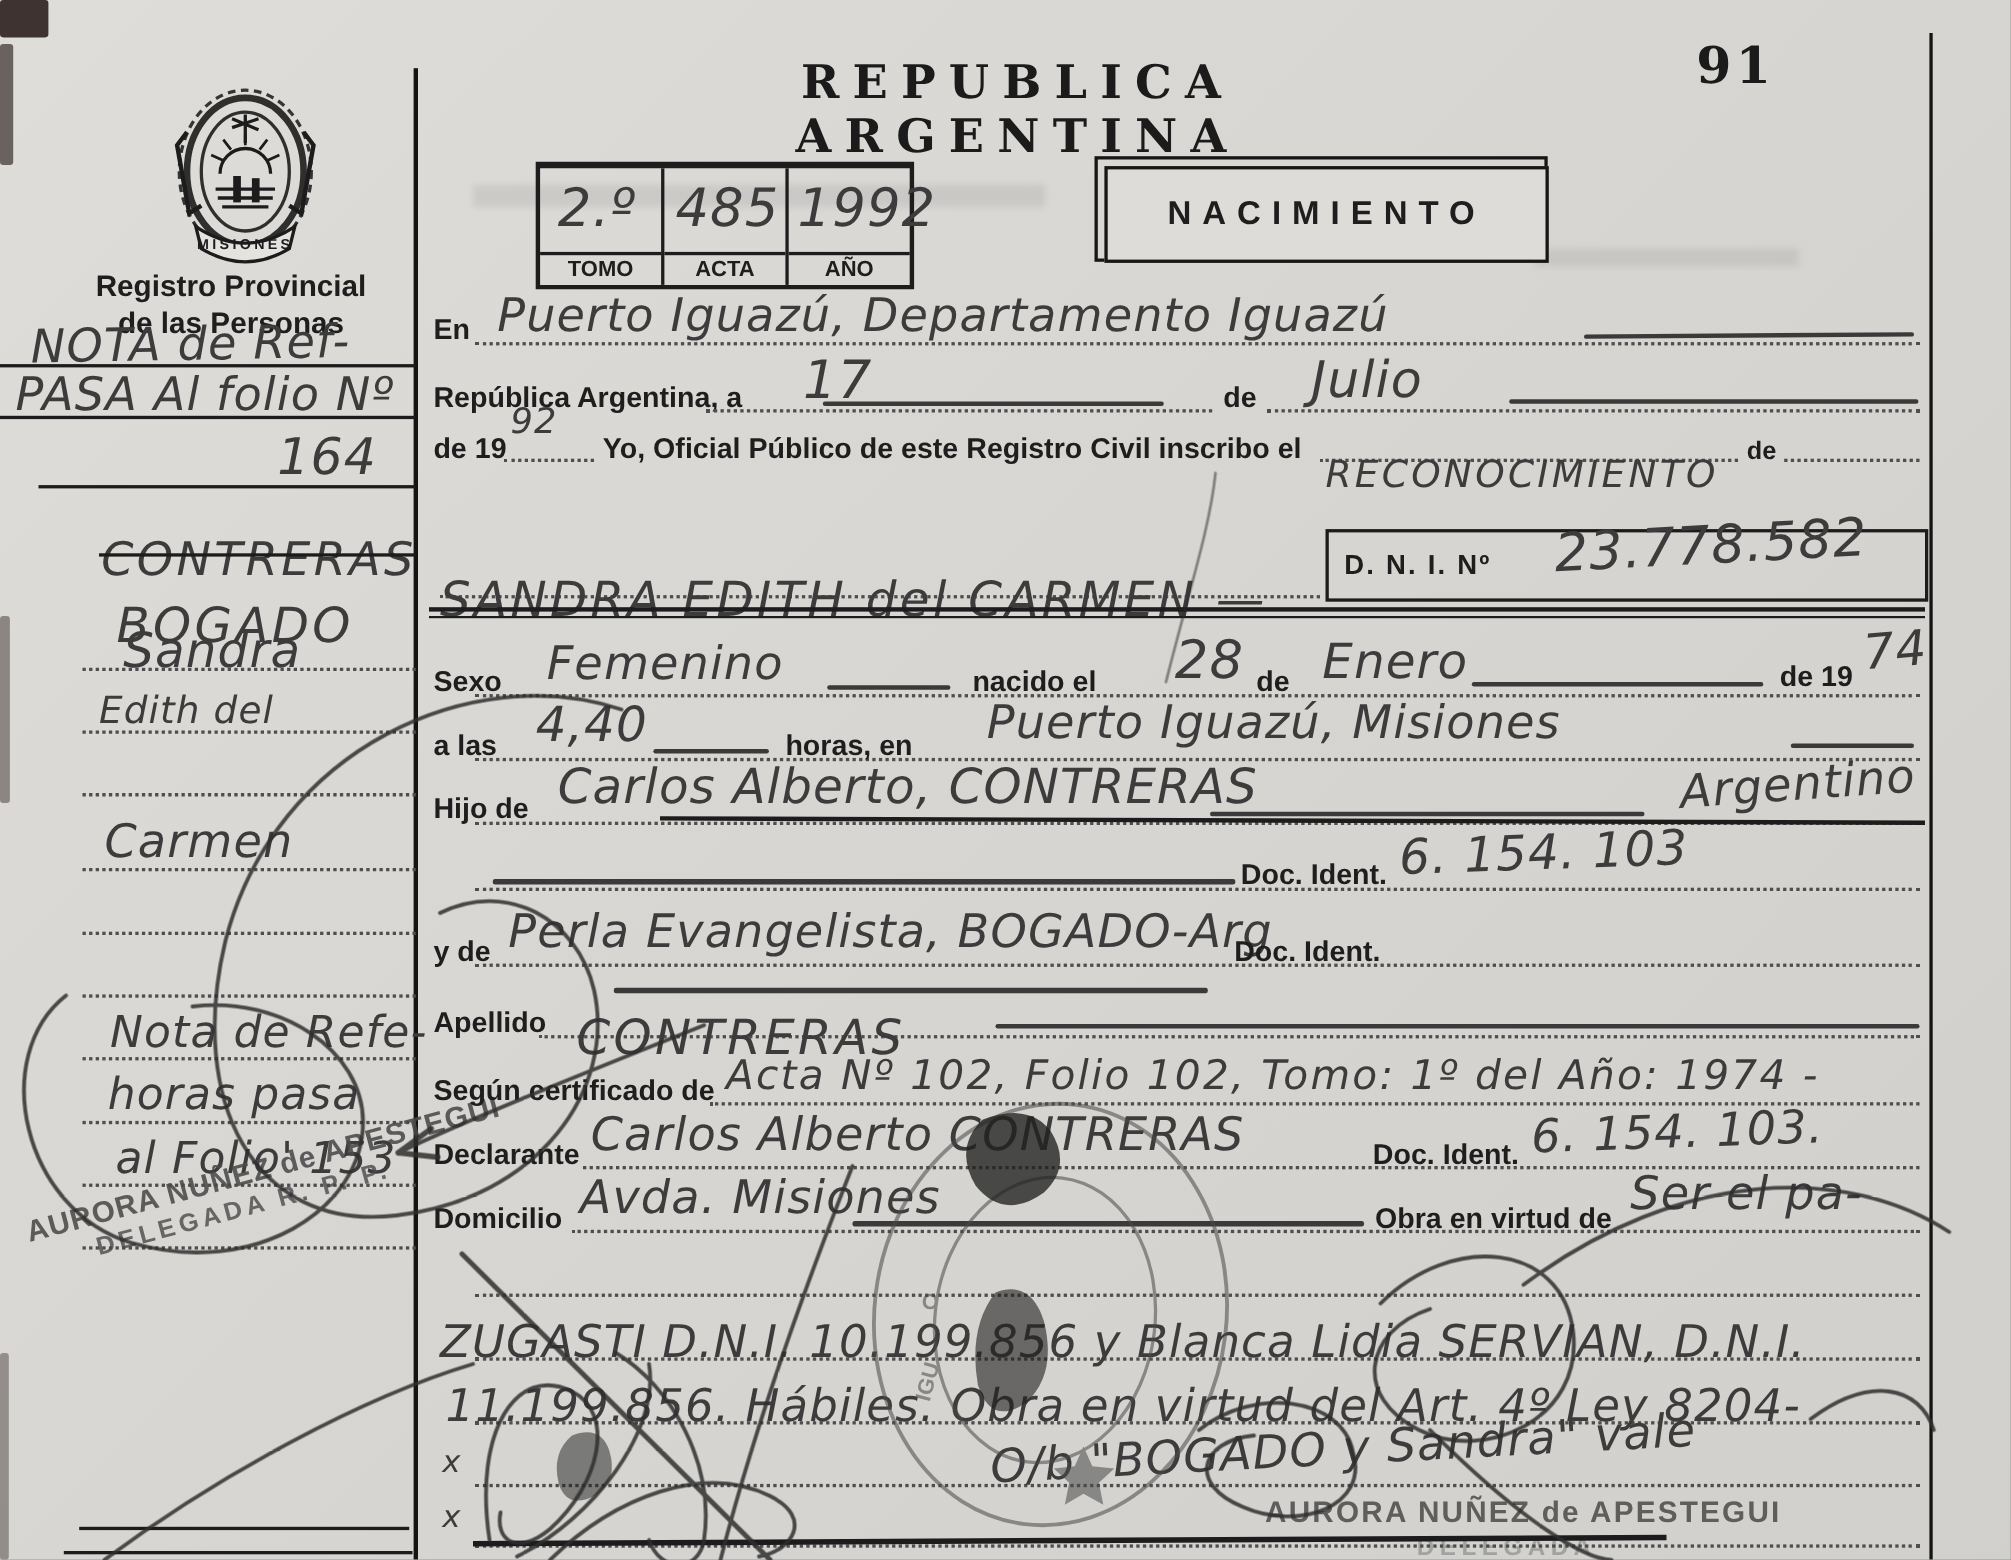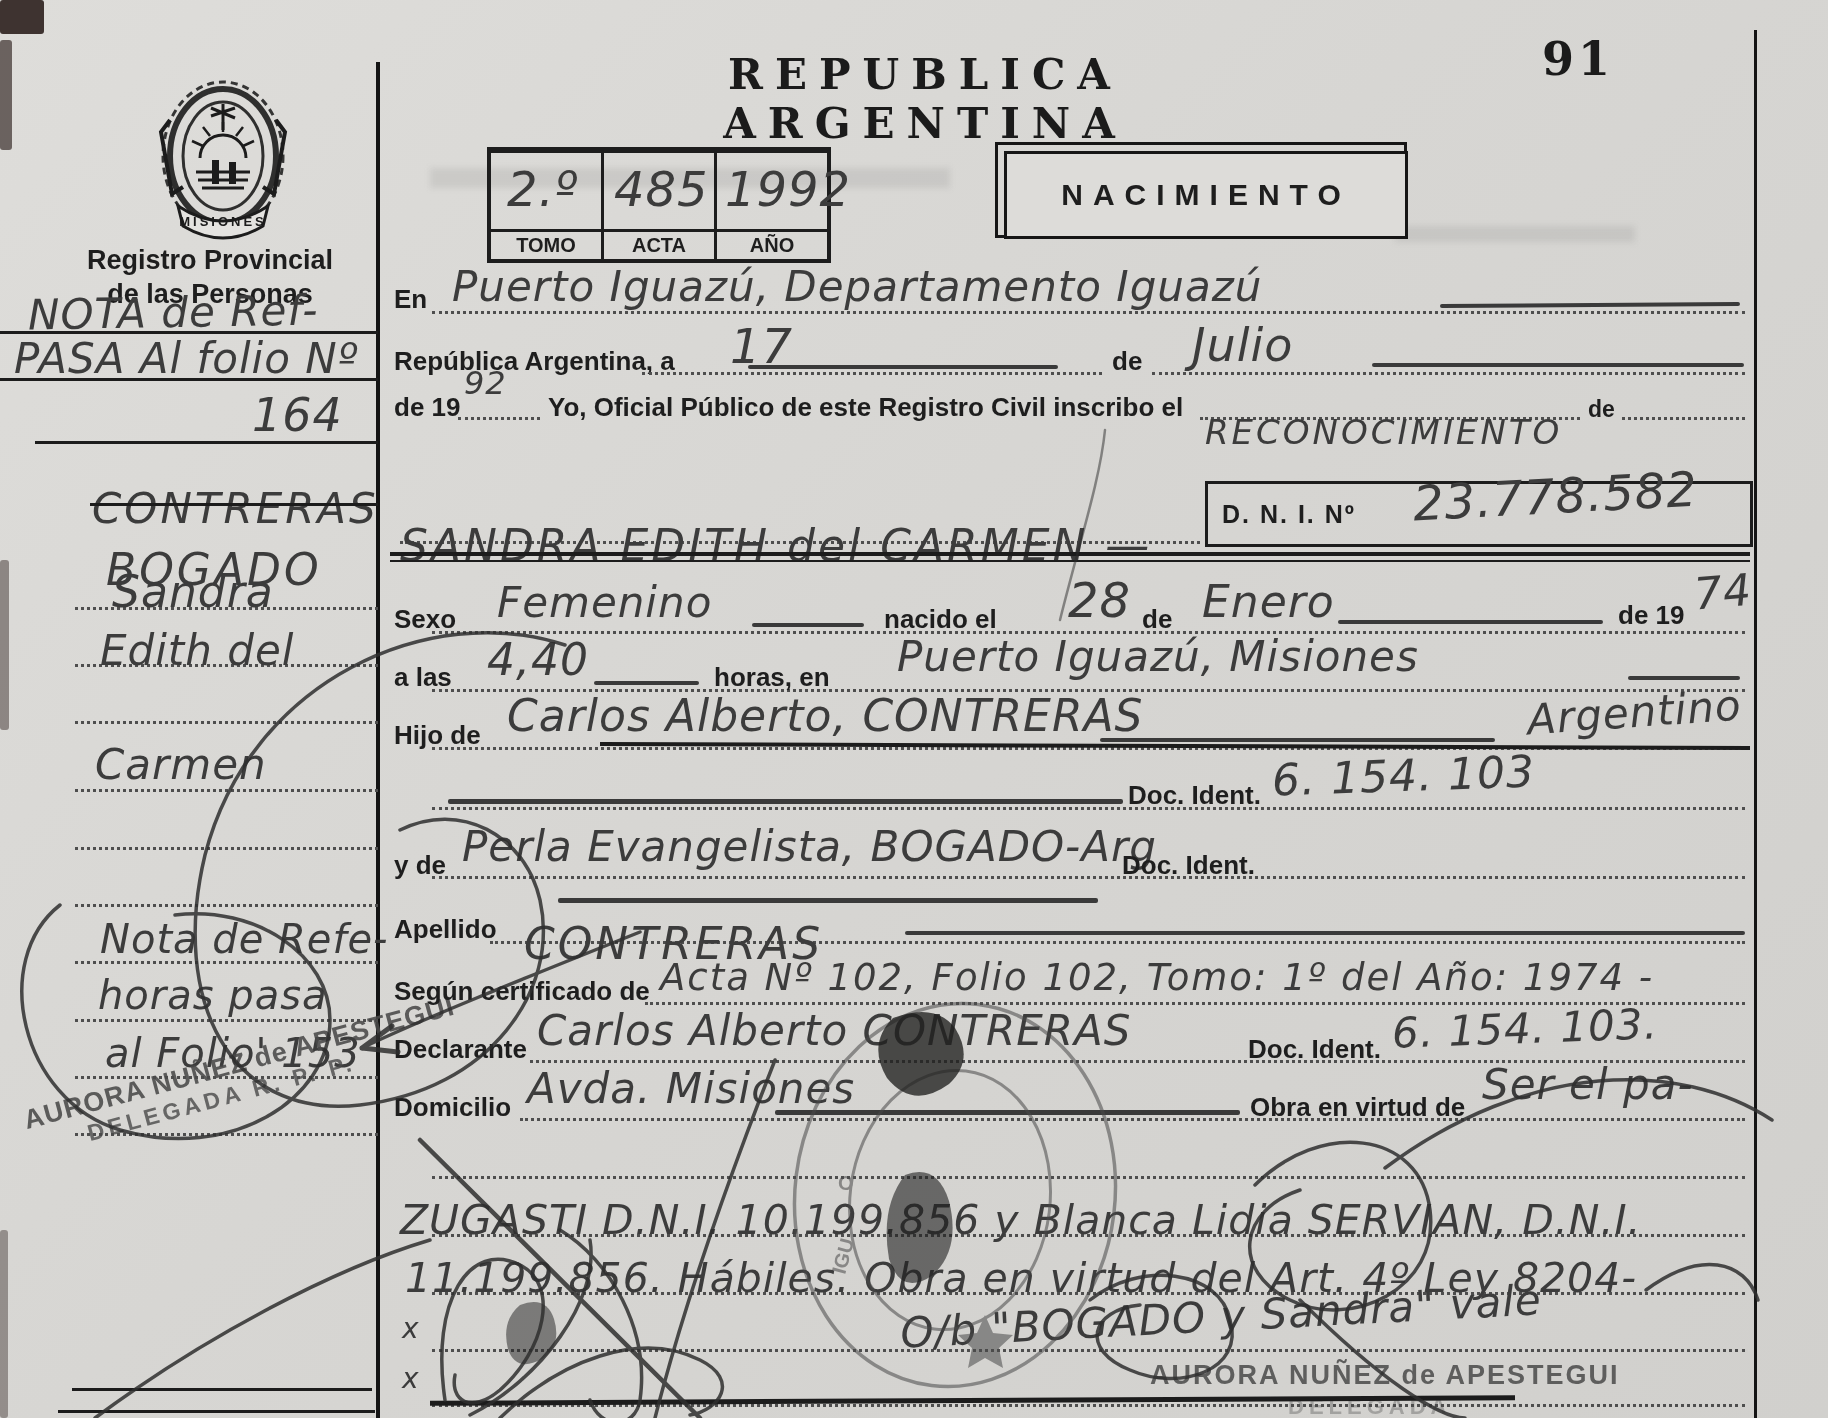--- a/index.html
+++ b/index.html
@@ -83,21 +83,21 @@
   <div class="abs sol" style="left:0;top:378px;width:378px;height:3px;"></div>
   <div class="abs hw" style="left:252px;top:388px;font-size:46px;">164</div>
   <div class="abs sol" style="left:35px;top:441px;width:343px;height:3px;"></div>
 
   <div class="abs hw hwc" style="left:92px;top:452px;font-size:42px;">CONTRERAS</div>
   <div class="abs sol" style="left:90px;top:503px;width:288px;height:3px;"></div>
   <div class="abs hw hwc" style="left:106px;top:512px;font-size:44px;">BOGADO</div>
   <div class="abs dot" style="left:75px;top:607px;width:303px;"></div>
   <div class="abs hw" style="left:112px;top:566px;font-size:44px;">Sandra</div>
   <div class="abs dot" style="left:75px;top:664px;width:303px;"></div>
-  <div class="abs hw" style="left:100px;top:626px;font-size:42px;">Edith del</div>
+  <div class="abs hw" style="left:90px;top:626px;font-size:34px;">Edith del</div>
   <div class="abs dot" style="left:75px;top:721px;width:303px;"></div>
   <div class="abs hw" style="left:95px;top:740px;font-size:42px;">Carmen</div>
   <div class="abs dot" style="left:75px;top:789px;width:303px;"></div>
   <div class="abs dot" style="left:75px;top:847px;width:303px;"></div>
   <div class="abs dot" style="left:75px;top:904px;width:303px;"></div>
 
   <div class="abs hw" style="left:100px;top:916px;font-size:40px;">Nota de Refe-</div>
   <div class="abs dot" style="left:75px;top:961px;width:303px;"></div>
   <div class="abs hw" style="left:98px;top:972px;font-size:40px;">horas pasa</div>
   <div class="abs dot" style="left:75px;top:1019px;width:303px;"></div>

